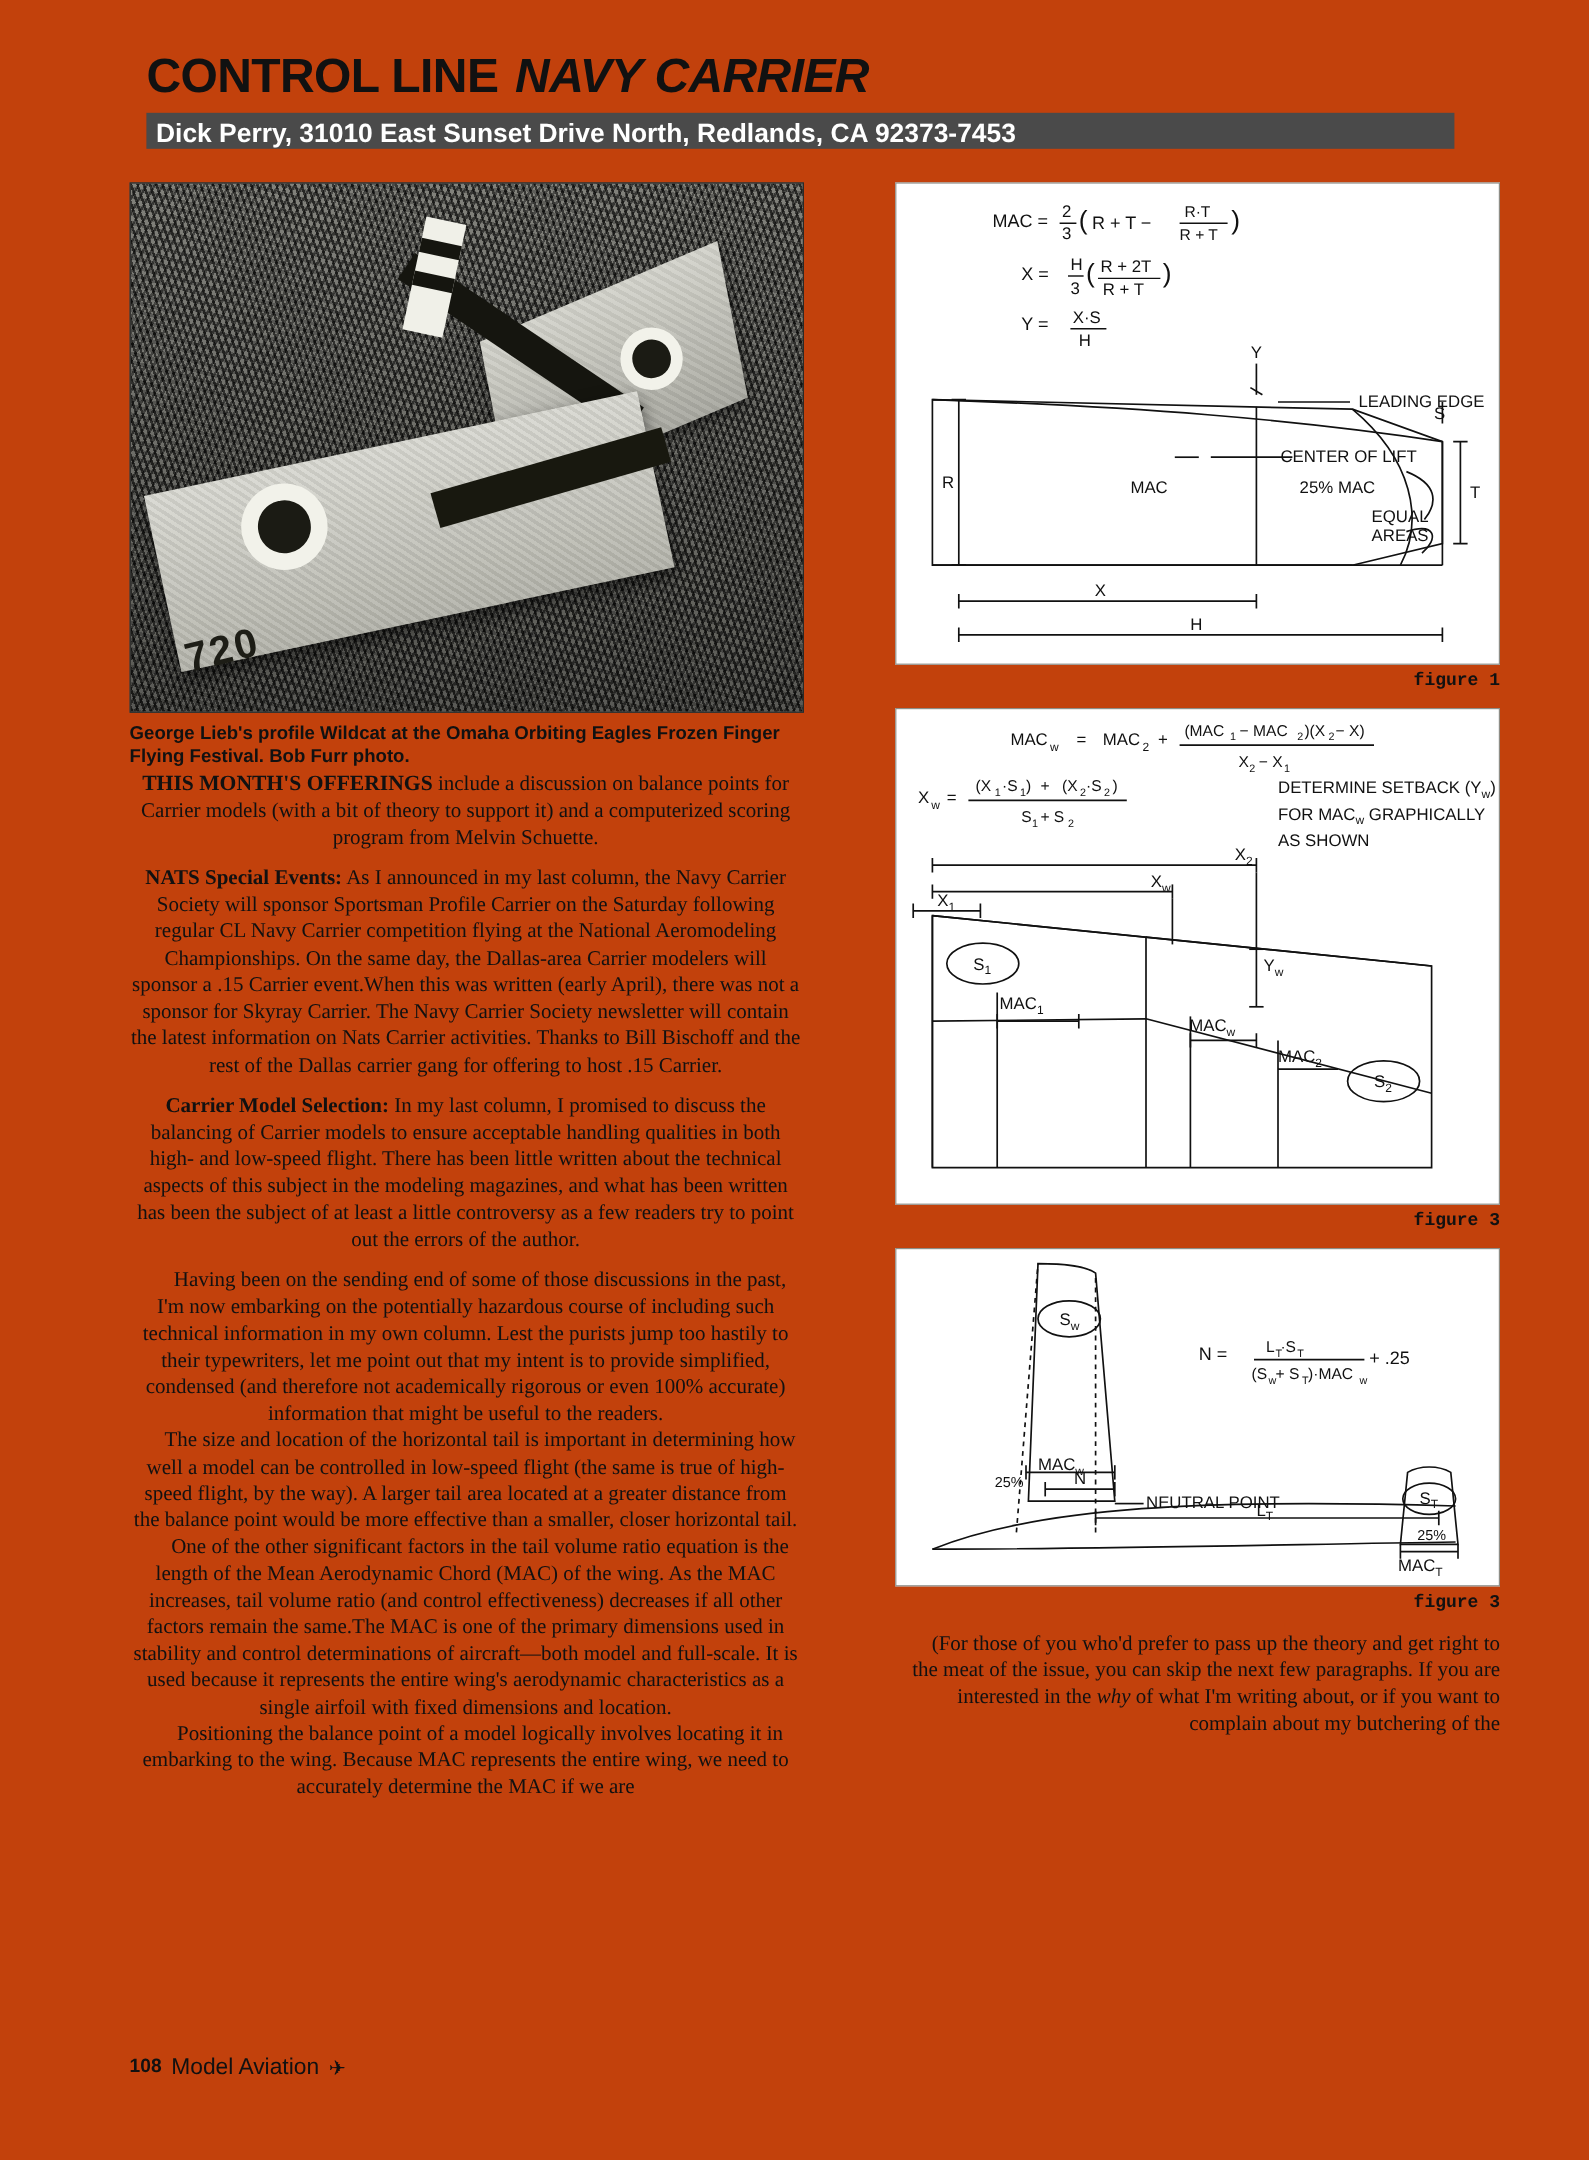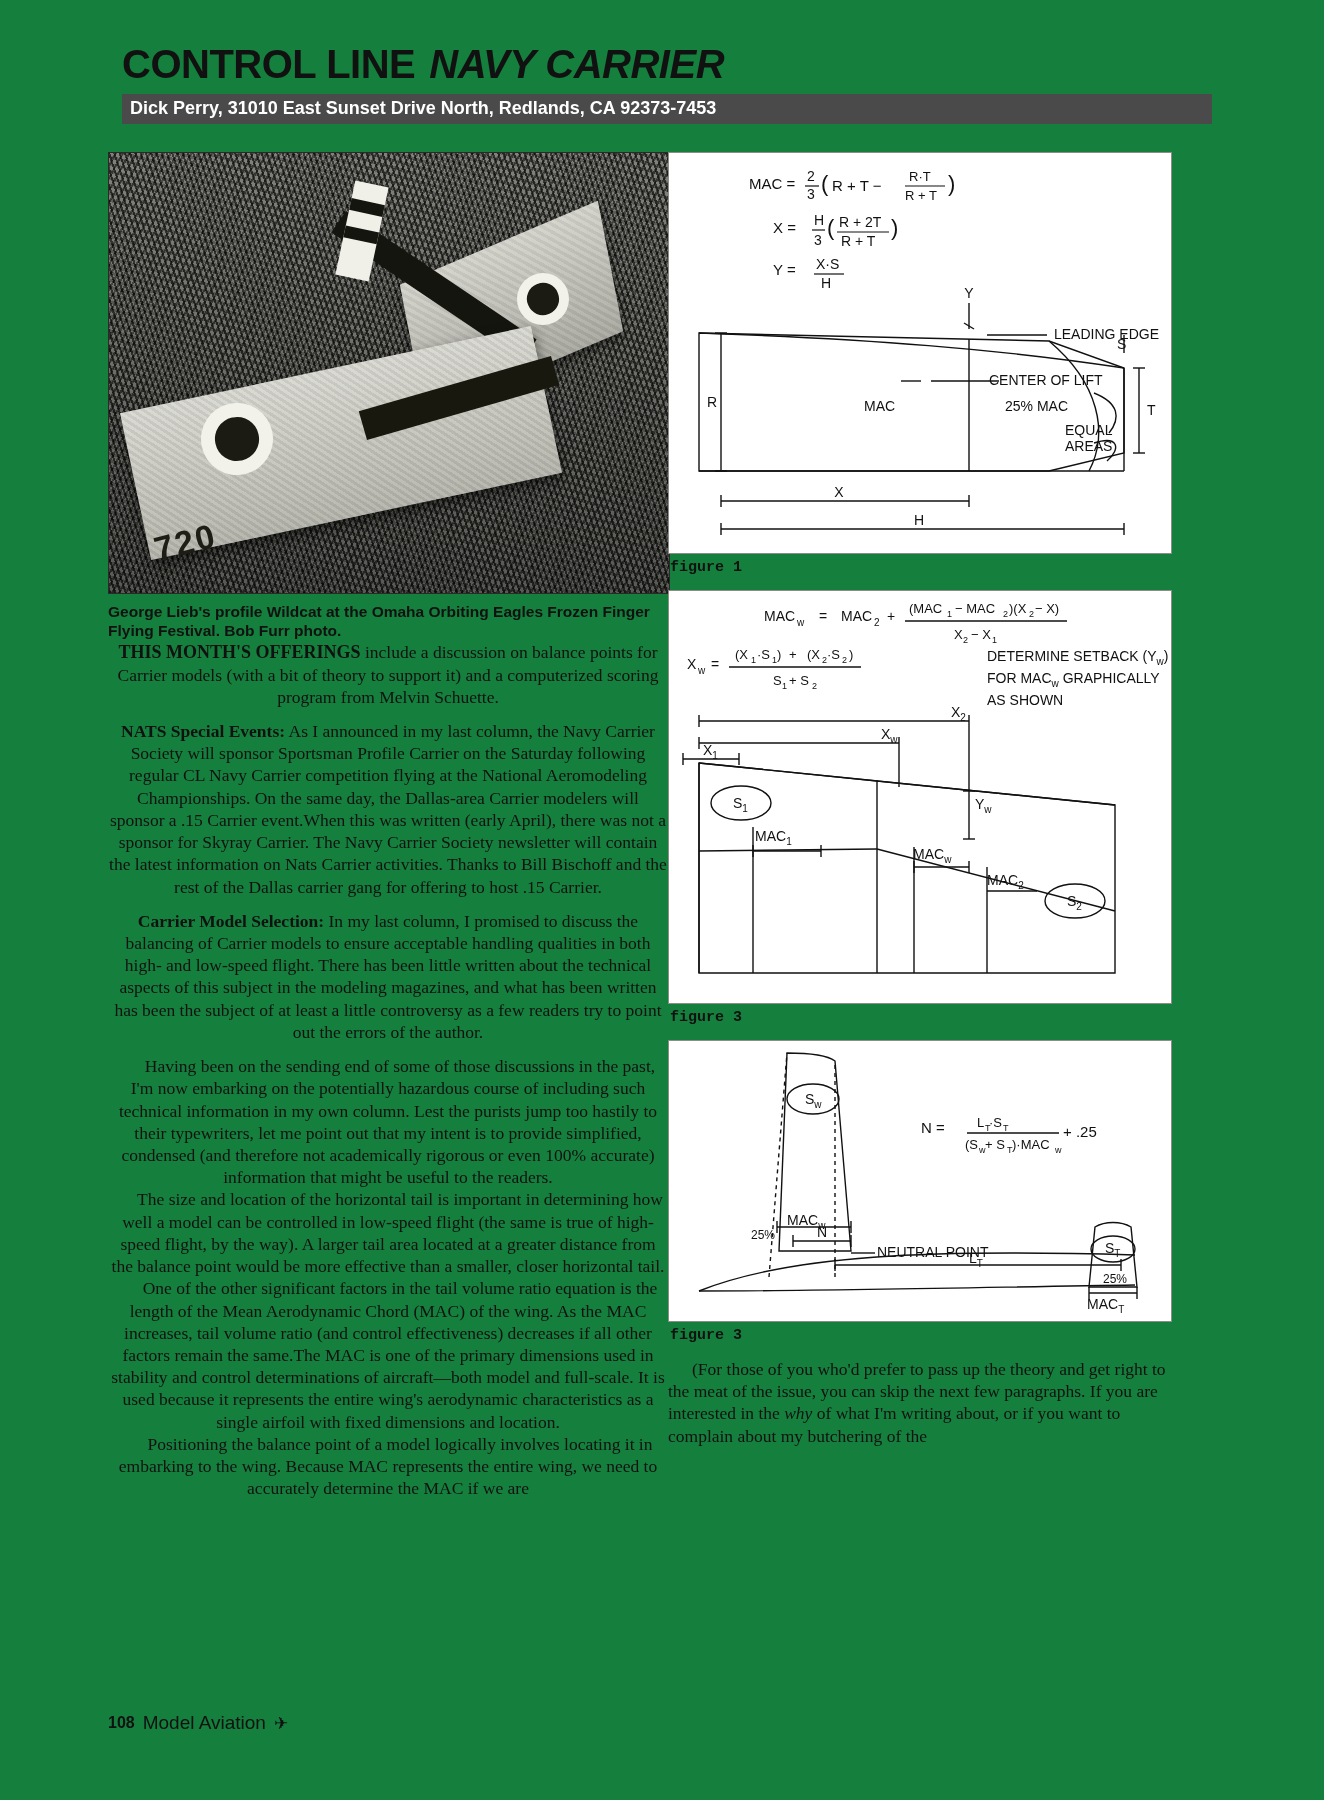--- a/index.html
+++ b/index.html
@@ -13,21 +13,21 @@
     position: relative;
     font-family: "Liberation Serif", serif;
     color: #111;
     overflow: hidden;
   }
   .page {
     position: absolute;
     left: 0; top: 0;
     width: 1324px;
     height: 1800px;
-    background: #15803d;
+    background: #c2410c;
   }
 
   
   .masthead {
     position: absolute;
     left: 122px;
     top: 44px;
     width: 1090px;
   }
   .masthead-title {
@@ -48,36 +48,37 @@
     background: #4a4a4a;
     position: relative;
   }
   .byline-bar .byline-text {
     position: absolute;
     left: 8px;
     top: 4px;
     color: #ffffff;
     font-family: "Liberation Sans", sans-serif;
     font-weight: bold;
-    font-size: 18px;
+    font-size: 22px;
     white-space: nowrap;
   }
 
   
   .col-left {
     position: absolute;
     left: 108px;
     top: 152px;
     width: 560px;
   }
   .col-right {
     position: absolute;
-    left: 668px;
+    left: 746px;
     top: 152px;
     width: 504px;
+    text-align: right;
   }
 
   
   .photo {
     width: 560px;
     height: 440px;
     background: #5b5b57;
     position: relative;
     overflow: hidden;
     border: 1px solid #2a2a28;

